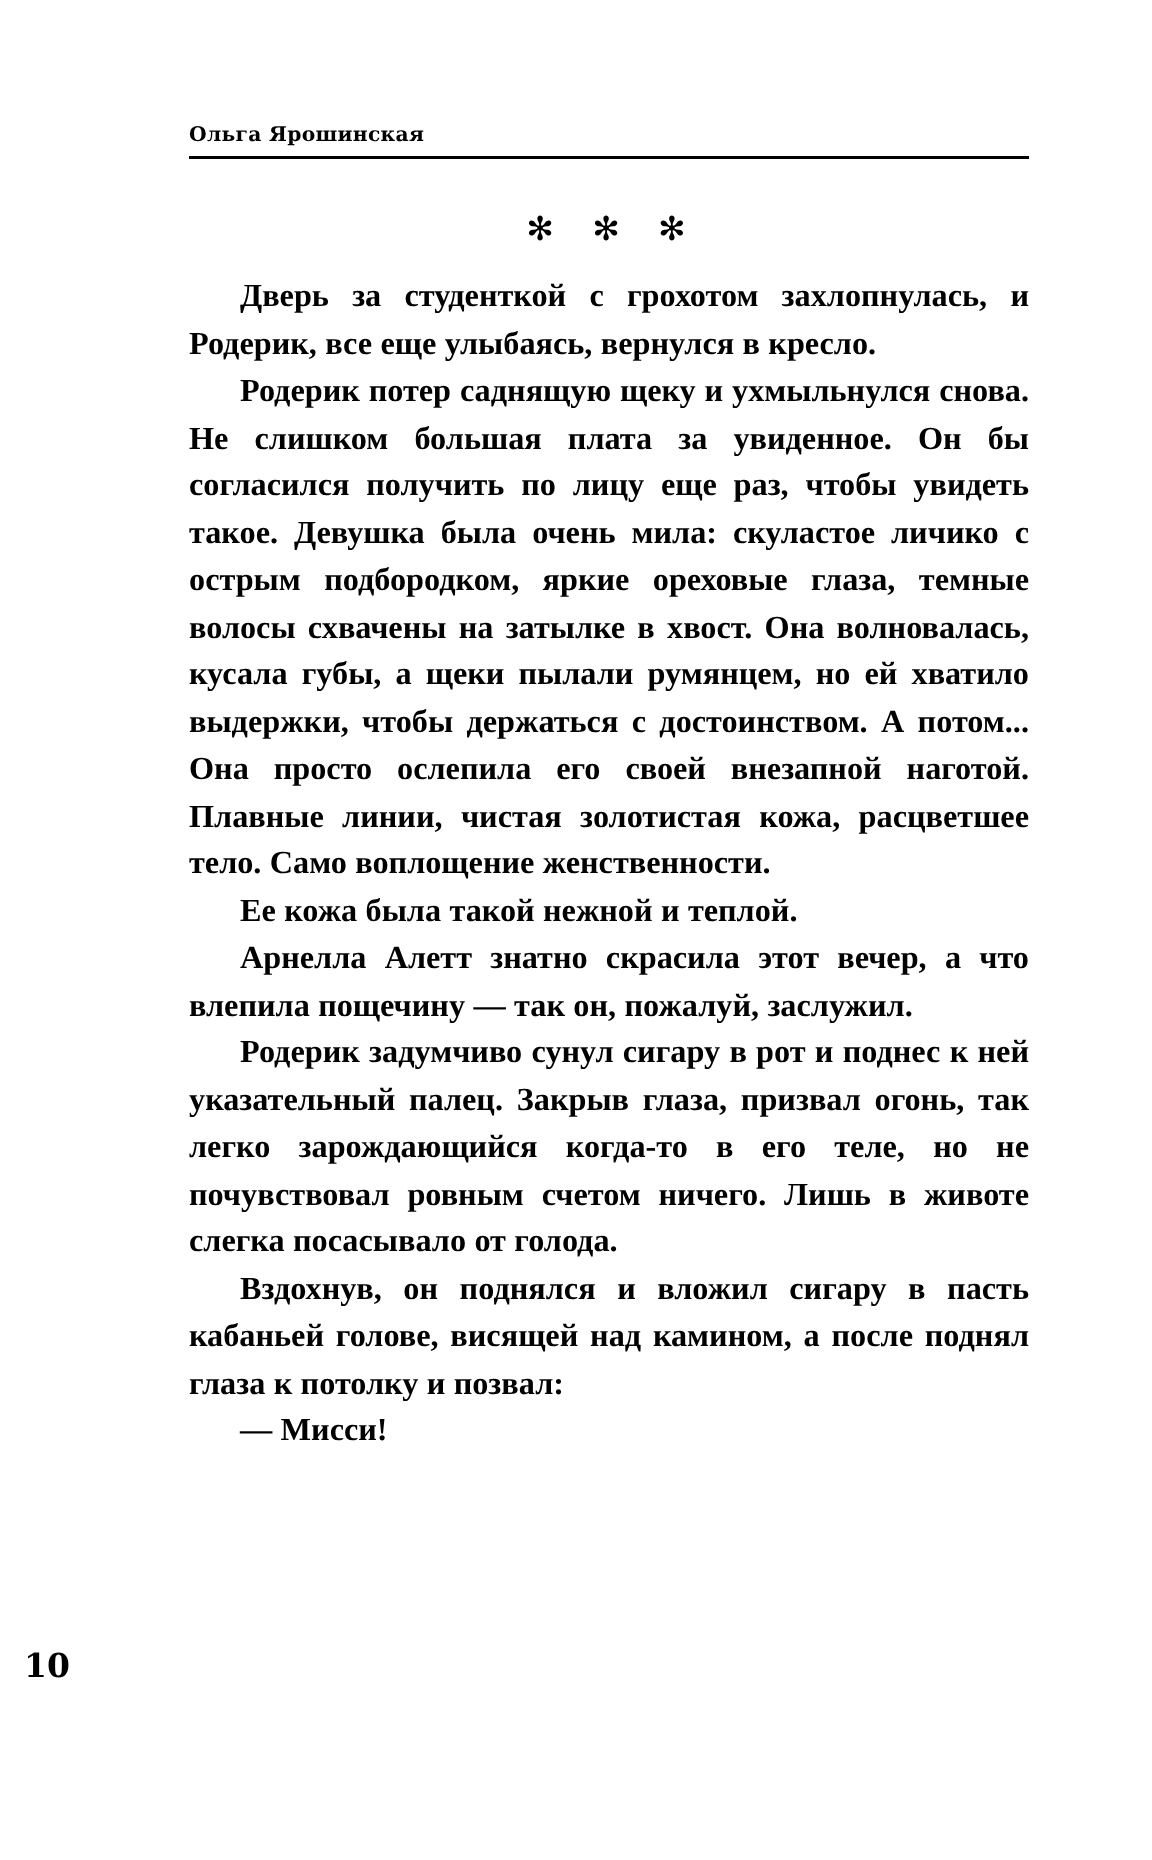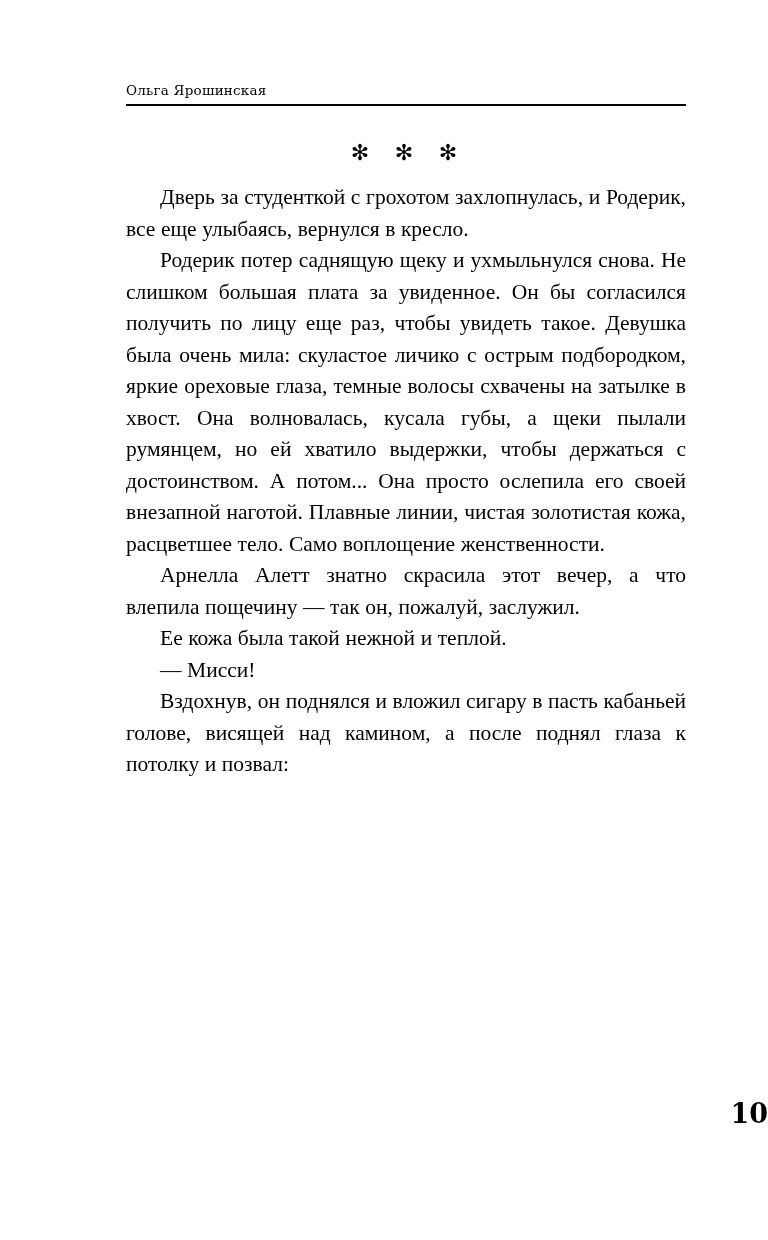--- a/index.html
+++ b/index.html
@@ -22,21 +22,21 @@
     padding: 0;
   }
   .content {
     position: absolute;
     left: 126px;
     top: 82px;
     width: 560px;
   }
   .running-head {
     font-family: "DejaVu Serif", serif;
-    font-weight: normal;
+    font-weight: bold;
     font-size: 13.5px;
     letter-spacing: 0.2px;
     padding-bottom: 6px;
   }
   .head-rule {
     border-bottom: 2px solid #000000;
     width: 100%;
     margin-bottom: 34px;
   }
   .stars {
@@ -47,48 +47,50 @@
     margin-left: 6px;
   }
   p.body-par {
     font-size: 21.5px;
     line-height: 31.5px;
     text-align: justify;
     text-indent: 34px;
     margin: 0;
     hyphens: manual;
     word-spacing: 0.2px;
+    font-weight: bold;
   }
   .page-number {
     position: absolute;
     left: 16px;
     right: 0;
     top: 1098px;
-    text-align: right;
+    text-align: left;
     font-family: "DejaVu Serif", serif;
     font-weight: bold;
-    font-size: 27px;
+    font-size: 22px;
   }
 </style>
 </head>
 <body>
 
 <div class="page">
 
   <div class="content">
 
     <div class="running-head">Ольга Ярошинская</div>
     <div class="head-rule"></div>
 
     <div class="stars">✻  ✻  ✻</div>
 
     <p class="body-par">Дверь за студенткой с грохотом захлопнулась, и Родерик, все еще улыбаясь, вернулся в кресло.</p>
     <p class="body-par">Родерик потер саднящую щеку и ухмыльнулся снова. Не слишком большая плата за увиденное. Он бы согласился получить по лицу еще раз, чтобы увидеть такое. Девушка была очень мила: скуластое личико с острым подбородком, яркие ореховые глаза, темные волосы схвачены на затылке в хвост. Она волновалась, кусала губы, а щеки пылали румянцем, но ей хватило выдержки, чтобы держаться с достоинством. А потом... Она просто ослепила его своей внезапной наготой. Плавные линии, чистая золотистая кожа, расцветшее тело. Само воплощение женственности.</p>
+    <p class="body-par">Ее кожа была такой нежной и теплой.</p>
     <p class="body-par">Арнелла Алетт знатно скрасила этот вечер, а что влепила пощечину — так он, пожалуй, заслужил.</p>
-    <p class="body-par">Ее кожа была такой нежной и теплой.</p>
+    <p class="body-par">Родерик задумчиво сунул сигару в рот и поднес к ней указательный палец. Закрыв глаза, призвал огонь, так легко зарождающийся когда-то в его теле, но не почувствовал ровным счетом ничего. Лишь в животе слегка посасывало от голода.</p>
+    <p class="body-par">Вздохнув, он поднялся и вложил сигару в пасть кабаньей голове, висящей над камином, а после поднял глаза к потолку и позвал:</p>
     <p class="body-par">— Мисси!</p>
-    <p class="body-par">Вздохнув, он поднялся и вложил сигару в пасть кабаньей голове, висящей над камином, а после поднял глаза к потолку и позвал:</p>
 
   </div>
 
   <div class="page-number">10</div>
 
 </div>
 
 </body></html>

